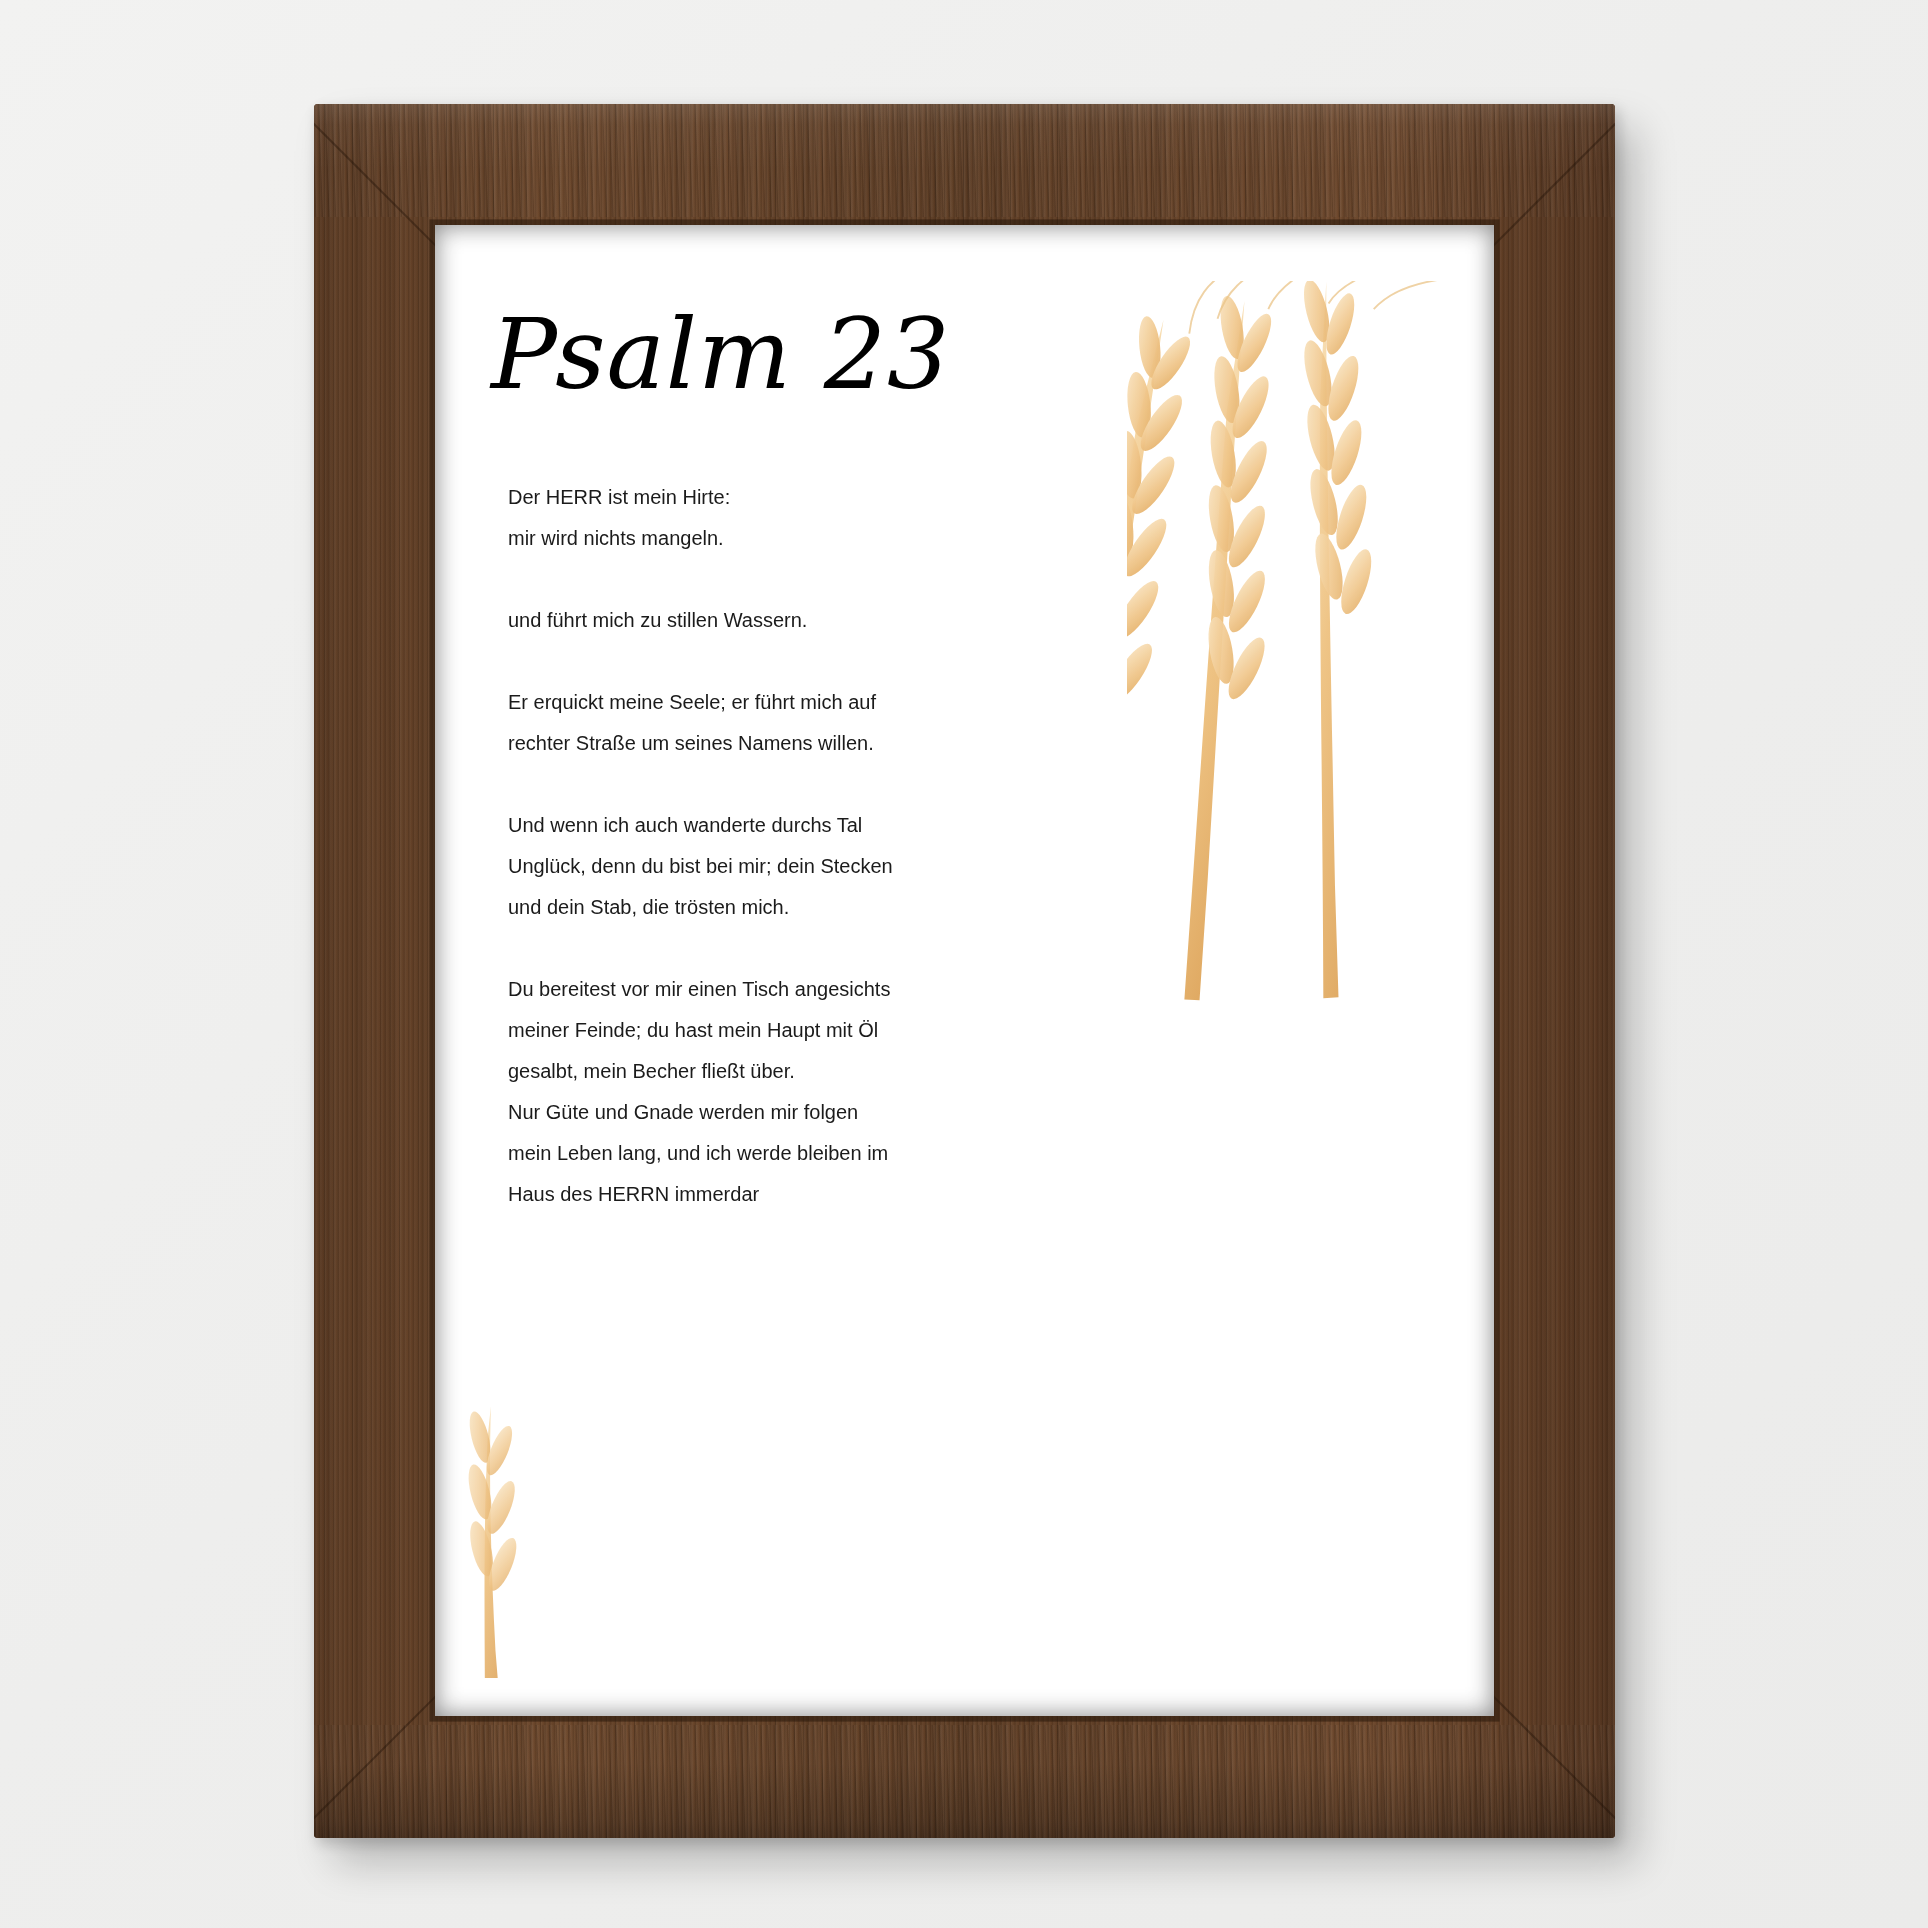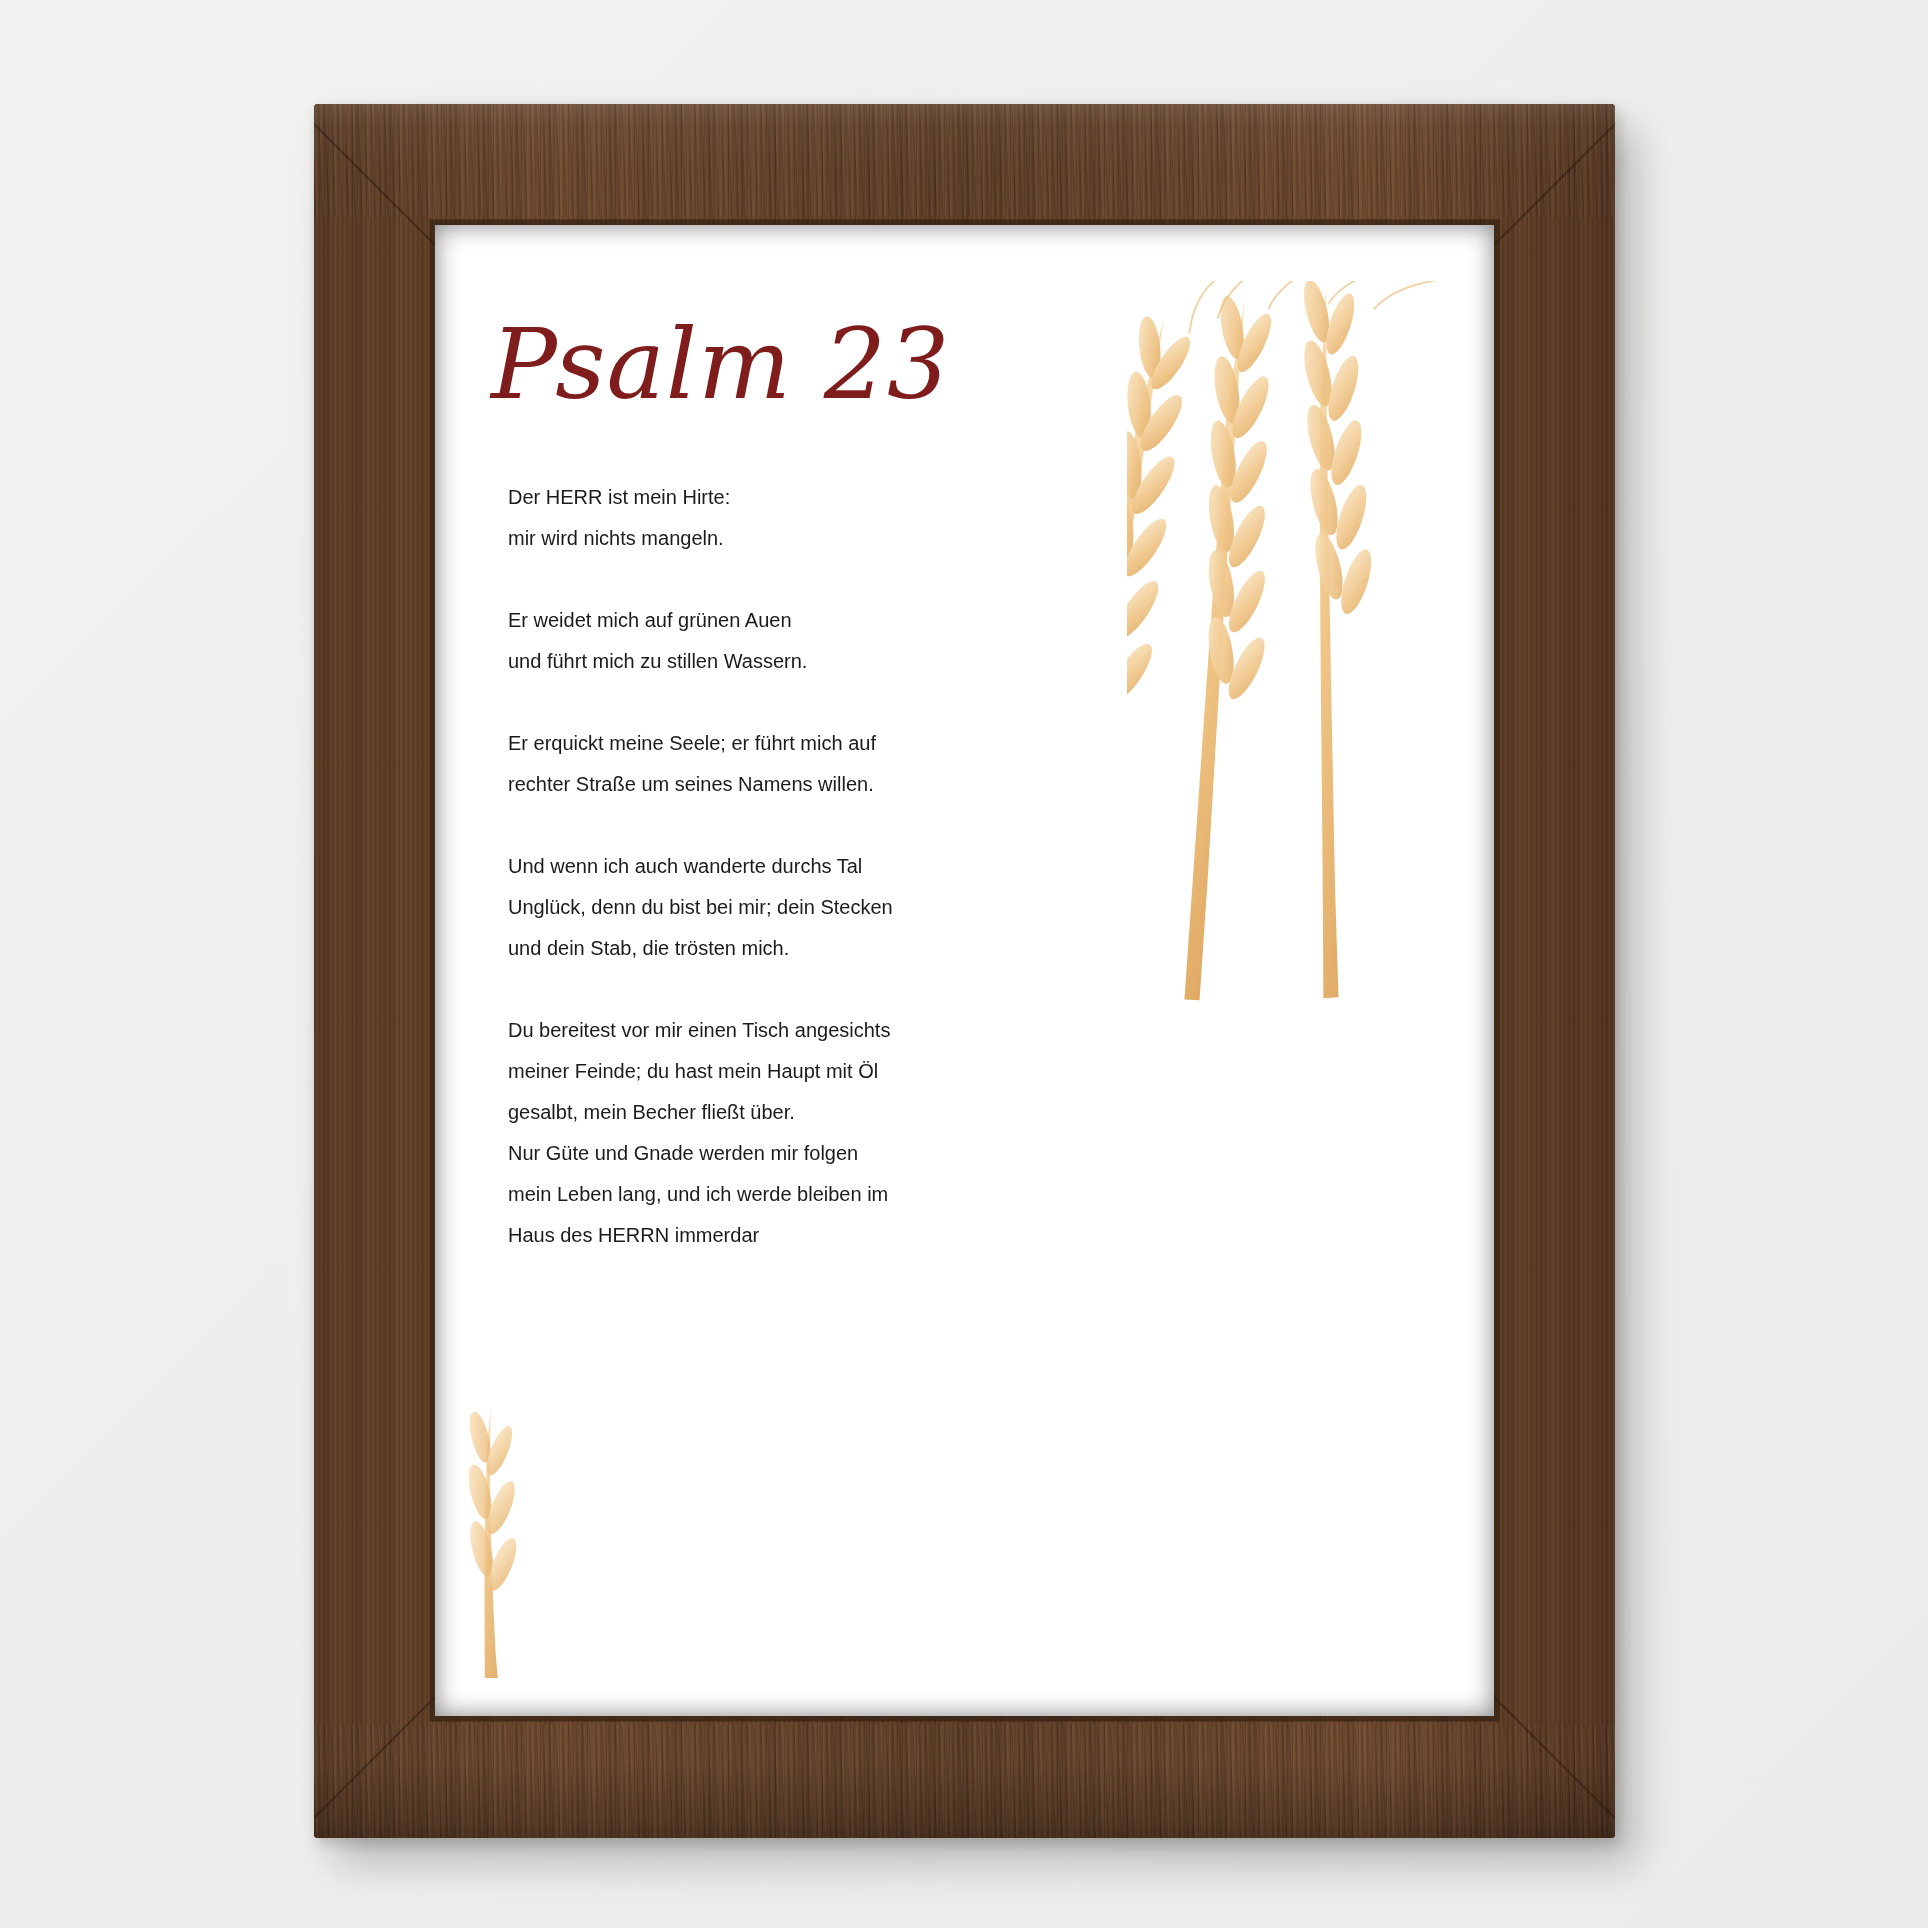--- a/index.html
+++ b/index.html
@@ -141,26 +141,26 @@
     bottom: 38px;
     width: 179px;
     height: 282px;
     pointer-events: none;
   }
 
   
   .poster-title {
     position: absolute;
     left: 56px;
-    top: 90px;
+    top: 80px;
     font-family: "DejaVu Serif", serif;
     font-style: italic;
     font-size: 98px;
     line-height: 1;
-    color: #7f1d1d;
+    color: #000000;
     letter-spacing: 0.9px;
     white-space: nowrap;
   }
 
   .verse-block {
     position: absolute;
     left: 73px;
     top: 252px;
     width: 659px;
     color: #1b1b1b;
@@ -289,21 +289,20 @@
       </svg>
 
       <div class="poster-title">Psalm 23</div>
 
       <div class="verse-block">
         <p class="stanza">
           <span class="ln">Der HERR ist mein Hirte:</span>
           <span class="ln">mir wird nichts mangeln.</span>
         </p>
         <p class="stanza">
-          <span class="ln">Er weidet mich auf grünen Auen</span>
           <span class="ln">und führt mich zu stillen Wassern.</span>
         </p>
         <p class="stanza">
           <span class="ln">Er erquickt meine Seele; er führt mich auf</span>
           <span class="ln">rechter Straße um seines Namens willen.</span>
         </p>
         <p class="stanza">
           <span class="ln">Und wenn ich auch wanderte durchs Tal</span>
           <span class="ln">Unglück, denn du bist bei mir; dein Stecken</span>
           <span class="ln">und dein Stab, die trösten mich.</span>

